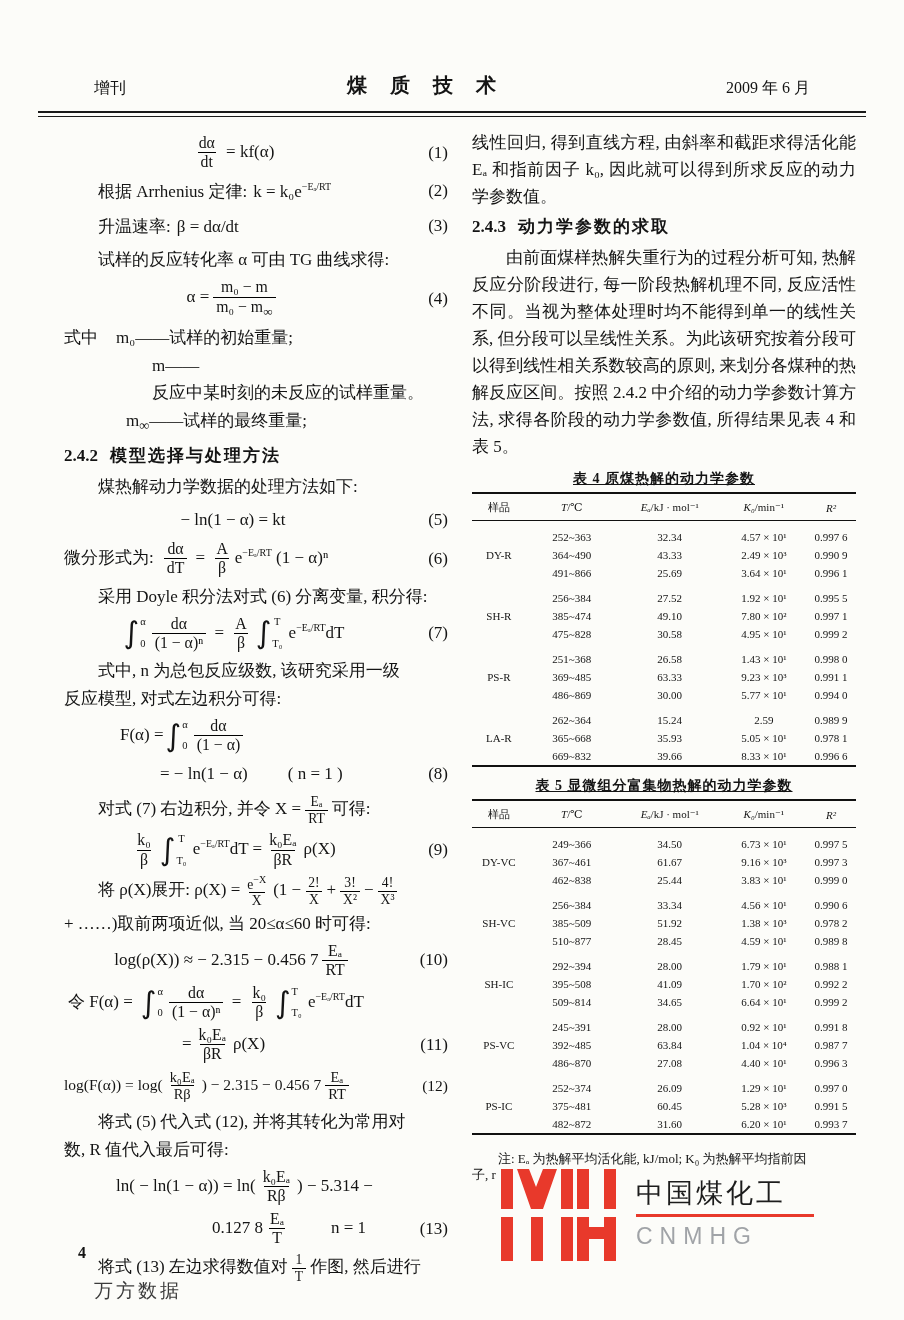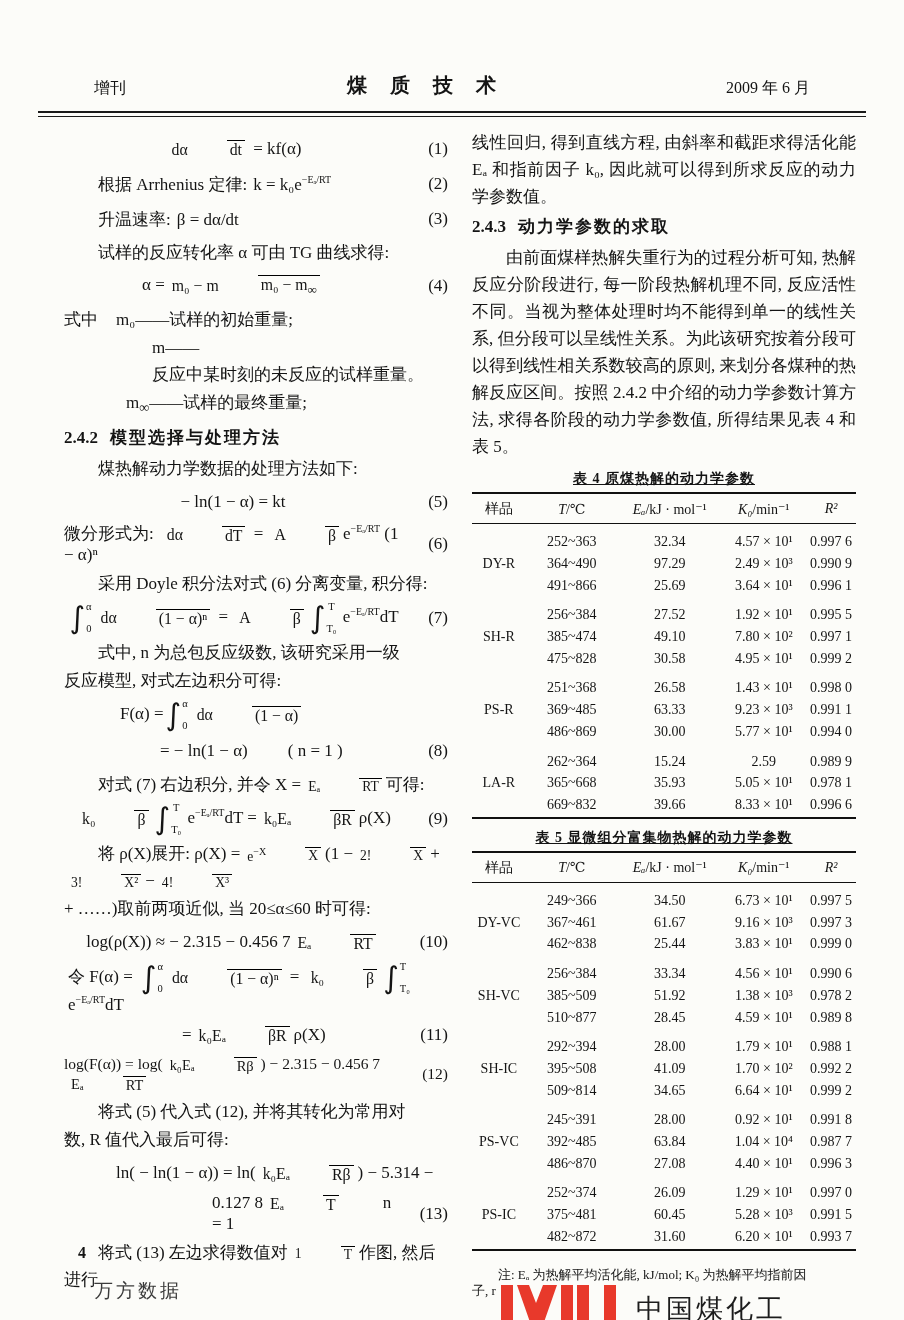--- a/index.html
+++ b/index.html
@@ -19,39 +19,39 @@
   .para.noind{text-indent:0;}
   .sec{line-height:28px;margin:3px 0;}
   .sec .sn{font-weight:bold;margin-right:12px;}
   .sec .st{font-weight:600;letter-spacing:2px;}
   .cn{margin-right:6px;}
   
   .eqrow{display:flex;align-items:center;margin:5px 0;min-height:30px;}
   .eqbody{flex:1;text-align:center;}
   .eqbody.l{text-align:left;}
   .eqtag{width:46px;text-align:right;flex:none;}
-  .frac{display:inline-flex;flex-direction:row;align-items:center;vertical-align:middle;
-    margin:0 4px;line-height:1.15;font-size:0.93em;text-indent:0;gap:36px;}
+  .frac{display:inline-flex;flex-direction:column;align-items:center;vertical-align:middle;
+    margin:0 4px;line-height:1.15;font-size:0.93em;text-indent:0;}
   .frac .num{padding:0 3px;}
   .frac .den{border-top:1px solid #000;padding:0 3px;}
   .frac.small{font-size:0.8em;}
   .int{display:inline-flex;align-items:center;margin:0 2px;vertical-align:middle;text-indent:0;}
   .isym{font-size:30px;line-height:1;font-family:"DejaVu Sans",sans-serif;}
   .ilims{display:inline-flex;flex-direction:column;justify-content:space-between;height:32px;
     font-size:10.5px;padding-left:1px;line-height:1;}
   sup.e{font-size:10px;}
   .wline span{display:inline-block;}
   .wlead{margin-right:18px;}
   .pad62{padding-left:62px;}
   .pad88{padding-left:88px;}
   .gap40{display:inline-block;width:40px;}
   
   .tcap{text-align:center;font-size:14px;font-weight:bold;margin:10px 0 4px 0;letter-spacing:1px;text-decoration:underline;}
   table{width:100%;border-collapse:collapse;border-top:2px solid #111;border-bottom:2px solid #111;
-    font-size:14px;}
+    font-size:11px;}
   thead th{border-bottom:1.4px solid #111;padding:6px 0 5px;font-weight:normal;text-align:center;}
   .hsym{font-style:italic;}
   td{text-align:center;padding:1.5px 0;line-height:1.35;}
   .tgroup tr:first-child td{padding-top:9px;}
   td.sample{vertical-align:middle;}
   th:nth-child(1){width:14%;}th:nth-child(2){width:24%;}th:nth-child(3){width:27%;}
   th:nth-child(4){width:22%;}th:nth-child(5){width:13%;}
   
   .frag{position:relative;height:195px;margin-top:8px;}
   .noteline{font-size:13px;line-height:20px;}
@@ -315,21 +315,21 @@
       <tbody class="tgroup">
             <tr>
               <td rowspan="3" class="sample">DY-R</td>
               <td>252~363</td>
               <td>32.34</td>
               <td>4.57 × 10¹</td>
               <td>0.997 6</td>
             </tr>
             <tr>
               <td>364~490</td>
-              <td>97.29</td>
+              <td>43.33</td>
               <td>2.49 × 10³</td>
               <td>0.990 9</td>
             </tr>
             <tr>
               <td>491~866</td>
               <td>25.69</td>
               <td>3.64 × 10¹</td>
               <td>0.996 1</td>
             </tr>
           </tbody>

